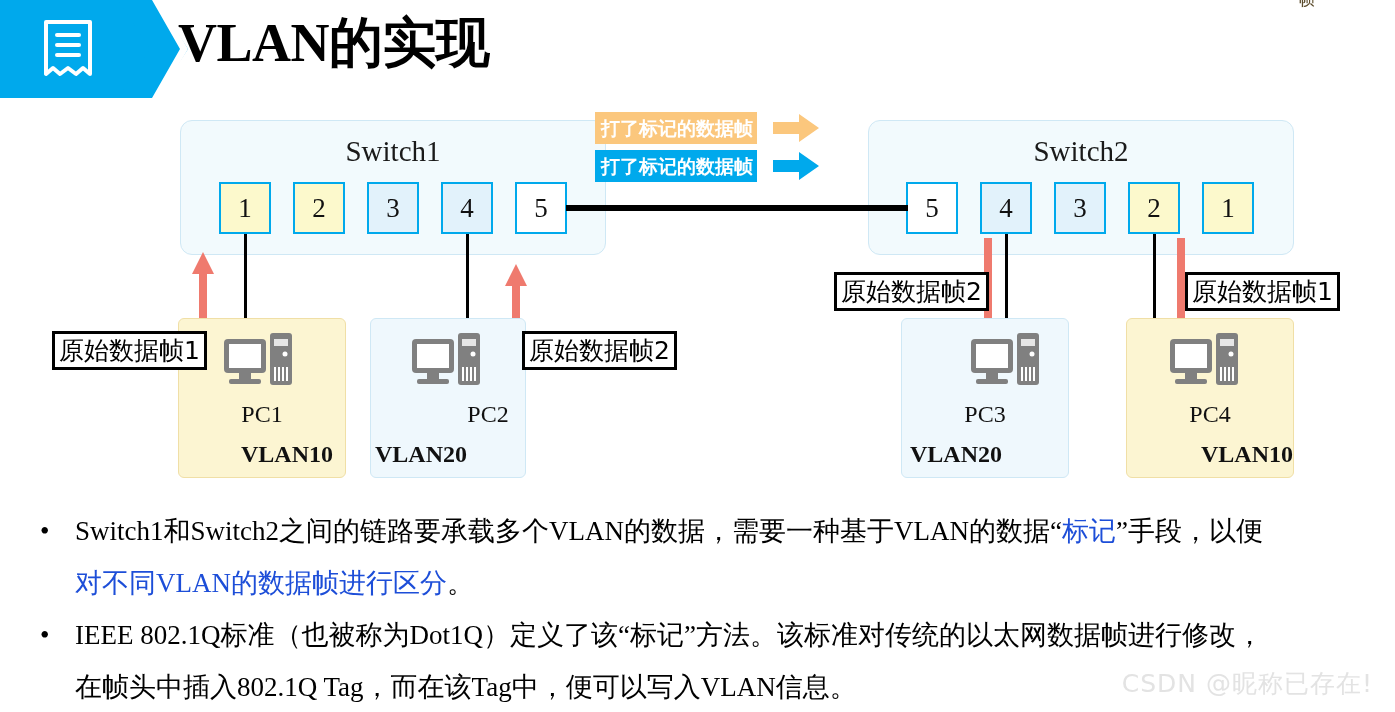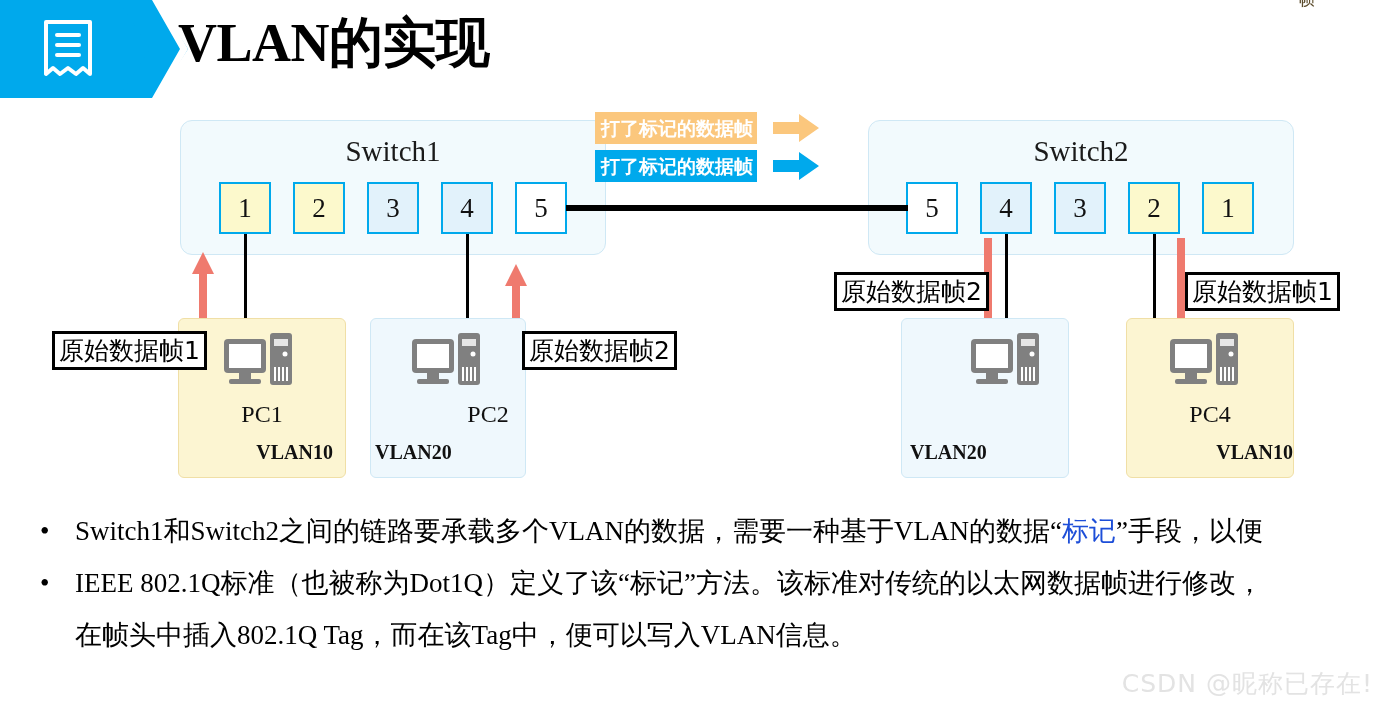--- a/index.html
+++ b/index.html
@@ -105,21 +105,21 @@
     font-family: Liberation Serif, serif;
   }
   .pc-group.yellow { background: #fcf5d2; border: 1.5px solid #f0dfa6; }
   .pc-group.blue   { background: #eff8fd; border: 1.5px solid #cfe8f5; }
   .pc-name {
     position: absolute; width: 100%; text-align: center;
     font-size: 24px; color: #111;
   }
   .vlan-name {
     position: absolute; width: 100%; text-align: center;
-    font-size: 20px; font-weight: 700; color: #111;
+    font-size: 24px; font-weight: 700; color: #111;
   }
   .pc-icon { position: absolute; width: 74px; height: 62px; }
 
   
   .conn {
     position: absolute;
     width: 3px;
     background: #000000;
   }
 
@@ -305,20 +305,21 @@
         <rect x="16" y="40" width="12" height="6" fill="#808080"></rect>
         <rect x="6" y="46" width="32" height="5" rx="2" fill="#808080"></rect>
         <rect x="47" y="0" width="22" height="52" rx="3" fill="#808080"></rect>
         <rect x="51" y="6" width="14" height="7" fill="#e6e6e6"></rect>
         <circle cx="62" cy="21" r="2.5" fill="#ffffff"></circle>
         <rect x="51" y="34" width="2" height="14" fill="#ffffff"></rect>
         <rect x="55" y="34" width="2" height="14" fill="#ffffff"></rect>
         <rect x="59" y="34" width="2" height="14" fill="#ffffff"></rect>
         <rect x="63" y="34" width="2" height="14" fill="#ffffff"></rect>
       </svg>
+      <div class="pc-name" style="top:82px;">PC3</div>
       <div class="vlan-name" style="top:122px; text-align:left; padding-left:8px;">VLAN20</div>
     </div>
 
     <div class="pc-group yellow" style="left:1126px; top:318px; width:168px; height:160px;">
       <svg class="pc-icon" style="left:42px; top:14px;" viewBox="0 0 74 62">
         <rect x="1" y="6" width="42" height="34" rx="4" fill="#808080"></rect>
         <rect x="6" y="11" width="32" height="24" fill="#ffffff"></rect>
         <rect x="16" y="40" width="12" height="6" fill="#808080"></rect>
         <rect x="6" y="46" width="32" height="5" rx="2" fill="#808080"></rect>
         <rect x="47" y="0" width="22" height="52" rx="3" fill="#808080"></rect>
@@ -339,20 +340,23 @@
     <div class="callout" style="left:1185px; top:272px;">原始数据帧1</div>
   </div>
 
   <div class="bullets">
 
     <div class="bullet">
       <span class="dot">•</span>
       <span class="ln">
         <span>Switch1和Switch2之间的链路要承载多个VLAN的数据，需要一种基于VLAN的数据“</span><span class="red">标记</span><span>”手段，以便</span>
       </span>
+      <span class="ln indent">
+        <span class="red">对不同VLAN的数据帧进行区分</span><span>。</span>
+      </span>
     </div>
 
     <div class="bullet">
       <span class="dot">•</span>
       <span class="ln">IEEE 802.1Q标准（也被称为Dot1Q）定义了该“标记”方法。该标准对传统的以太网数据帧进行修改，</span>
       <span class="ln indent">在帧头中插入802.1Q Tag，而在该Tag中，便可以写入VLAN信息。</span>
     </div>
 
   </div>
 

